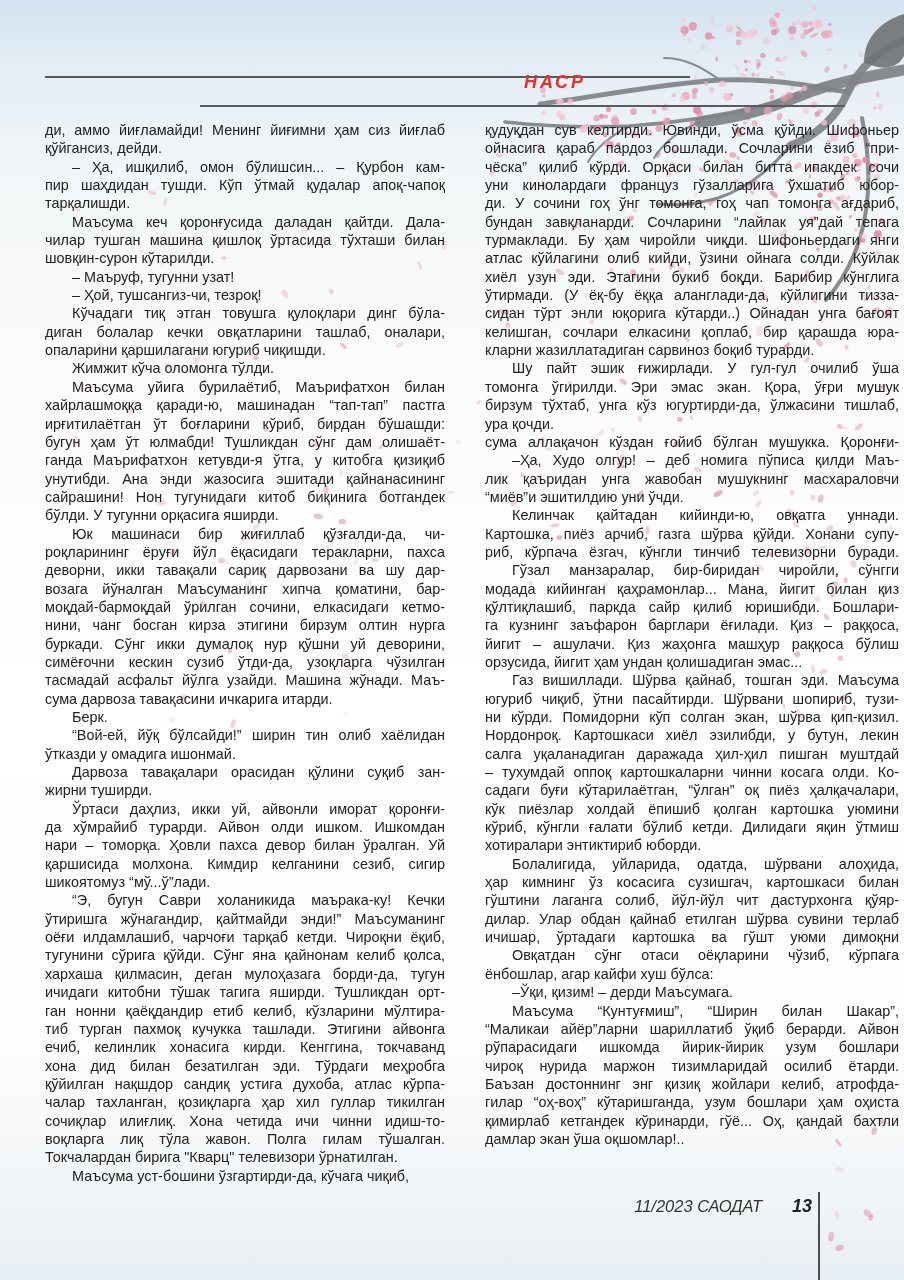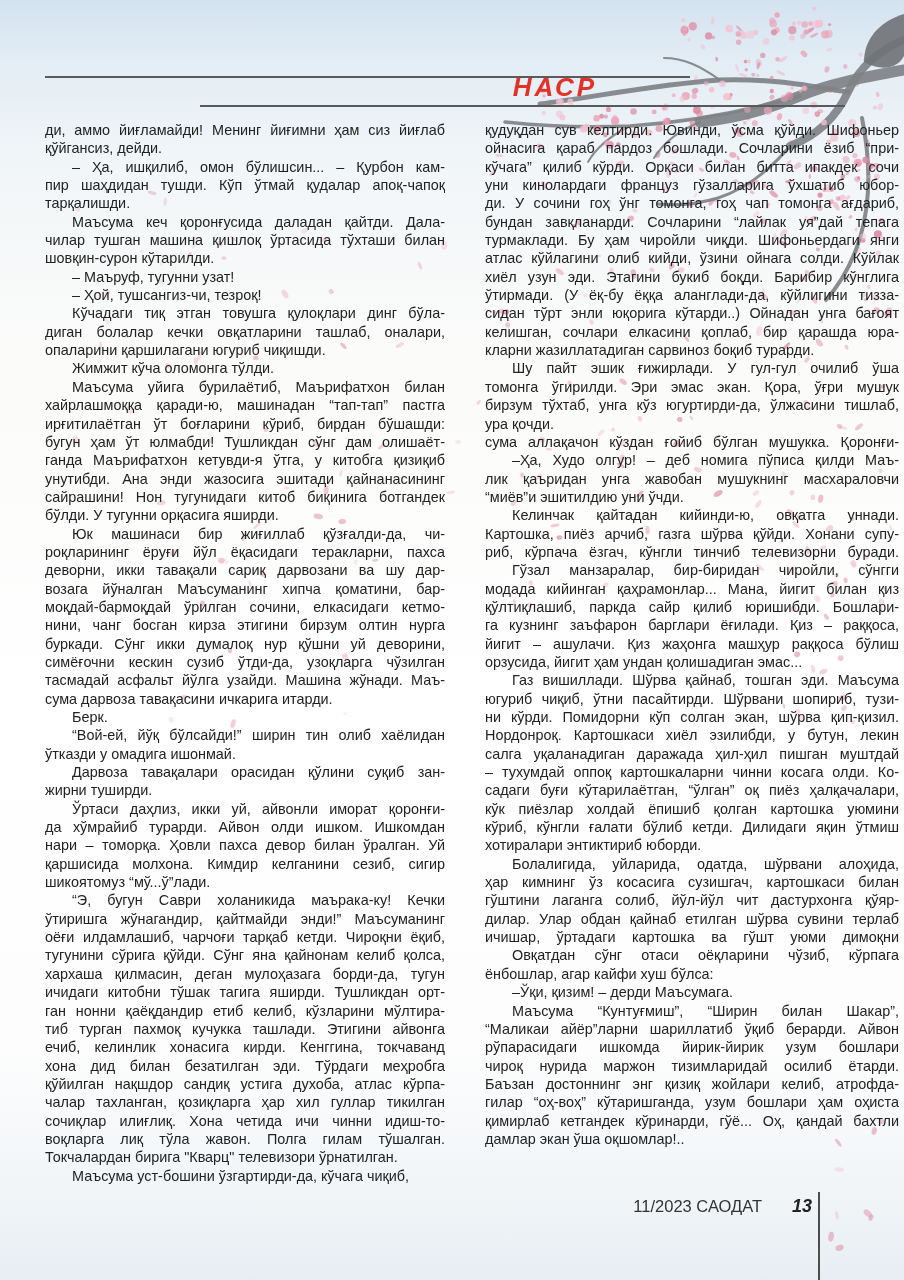--- a/index.html
+++ b/index.html
@@ -7,36 +7,36 @@
     position:relative;width:904px;height:1280px;overflow:hidden;
     font-family:"Liberation Sans","DejaVu Sans",sans-serif;
     background:linear-gradient(180deg,#d4e3f0 0%,#e3edf5 5%,#f2f6f8 13%,#fbfbfa 28%,#ffffff 55%,#fdfdfd 82%,#f0f4f7 94%,#e7eef3 100%);
   }
   .deco{position:absolute;left:0;top:0;z-index:1;pointer-events:none;}
   .rule{position:absolute;height:2px;background:#595a5c;z-index:2;}
   .rule-top{left:45px;top:76px;width:645px;}
   .rule-bottom{left:200px;top:105px;width:645px;}
   .section-title{
     position:absolute;left:455px;top:72px;width:200px;z-index:3;
-    text-align:center;font-size:26px;font-weight:bold;font-style:italic;
+    text-align:center;font-size:18px;font-weight:bold;font-style:italic;
     letter-spacing:3px;color:var(--accent,#e43128);
   }
   .columns{position:absolute;left:45px;top:121px;display:flex;gap:24px;z-index:2;}
   .col{color:var(--text,#222);font-size:14.4px;}
   .col-left{width:400px;}
   .col-right{width:414px;margin-left:16px;}
   .line{
     height:18.35px;line-height:18.35px;overflow:hidden;
     text-align:justify;text-align-last:justify;-moz-text-align-last:justify;
   }
   .line.plast{text-align-last:left;-moz-text-align-last:left;}
   .line.indent{text-indent:27px;}
   .footer{position:absolute;top:1196px;left:560px;width:252px;z-index:3;
     display:flex;justify-content:flex-end;align-items:baseline;gap:30px;}
-  .footer-issue{font-size:16.5px;color:#333;}
+  .footer-issue{font-style:italic;font-size:16.5px;color:#333;}
   .footer-page{font-style:italic;font-weight:bold;font-size:18px;color:#222;text-align:right;}
   .footer-rule{position:absolute;left:818px;top:1192px;width:2px;height:88px;background:#4d4d4d;z-index:3;}
 </style>
 </head>
 <body>
 
 <div class="page">
 
   <svg class="deco" id="petals-svg" width="904" height="1280">
       <ellipse cx="326.3" cy="489.9" rx="4.7" ry="2.5" fill="#dd8aa2" opacity="0.46" transform="rotate(93 326 490)"></ellipse>
@@ -544,21 +544,21 @@
         <div class="line">қўйилган нақшдор сандиқ устига духоба, атлас кўрпа-</div>
         <div class="line">чалар тахланган, қозиқларга ҳар хил гуллар тикилган</div>
         <div class="line">сочиқлар илиғлиқ. Хона четида ичи чинни идиш-то-</div>
         <div class="line">воқларга лиқ тўла жавон. Полга гилам тўшалган.</div>
         <div class="line plast">Токчалардан бирига "Кварц" телевизори ўрнатилган.</div>
         <div class="line plast indent">Маъсума уст-бошини ўзгартирди-да, кўчага чиқиб,</div>
       </div>
     <div class="col col-right">
         <div class="line">қудуқдан сув келтирди. Ювинди, ўсма қўйди. Шифоньер</div>
         <div class="line">ойнасига қараб пардоз бошлади. Сочларини ёзиб “при-</div>
-        <div class="line">кўчага” қилиб кўрди. Орқаси билан битта ипакдек сочи</div>
+        <div class="line">чёска” қилиб кўрди. Орқаси билан битта ипакдек сочи</div>
         <div class="line">уни кинолардаги француз гўзалларига ўхшатиб юбор-</div>
         <div class="line">ди. У сочини гоҳ ўнг томонга, гоҳ чап томонга ағдариб,</div>
         <div class="line">бундан завқланарди. Сочларини “лайлак уя”дай тепага</div>
         <div class="line">турмаклади. Бу ҳам чиройли чиқди. Шифоньердаги янги</div>
         <div class="line">атлас кўйлагини олиб кийди, ўзини ойнага солди. Кўйлак</div>
         <div class="line">хиёл узун эди. Этагини букиб боқди. Барибир кўнглига</div>
         <div class="line">ўтирмади. (У ёқ-бу ёққа аланглади-да, кўйлигини тизза-</div>
         <div class="line">сидан тўрт энли юқорига кўтарди..) Ойнадан унга бағоят</div>
         <div class="line">келишган, сочлари елкасини қоплаб, бир қарашда юра-</div>
         <div class="line plast">кларни жазиллатадиган сарвиноз боқиб турарди.</div>

